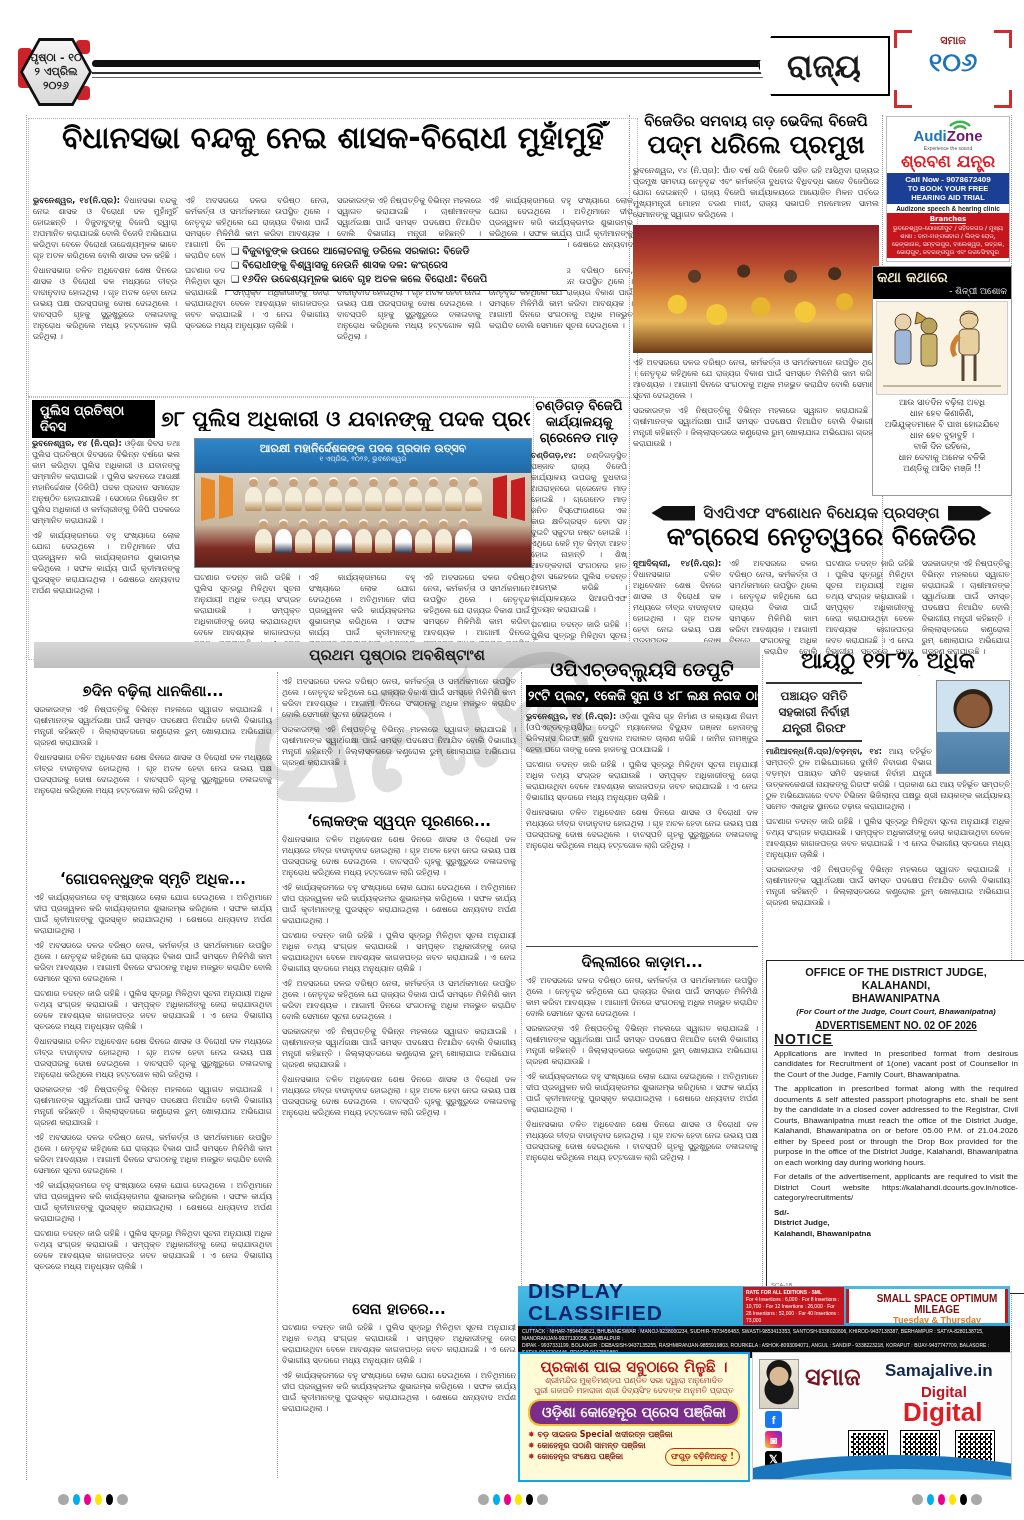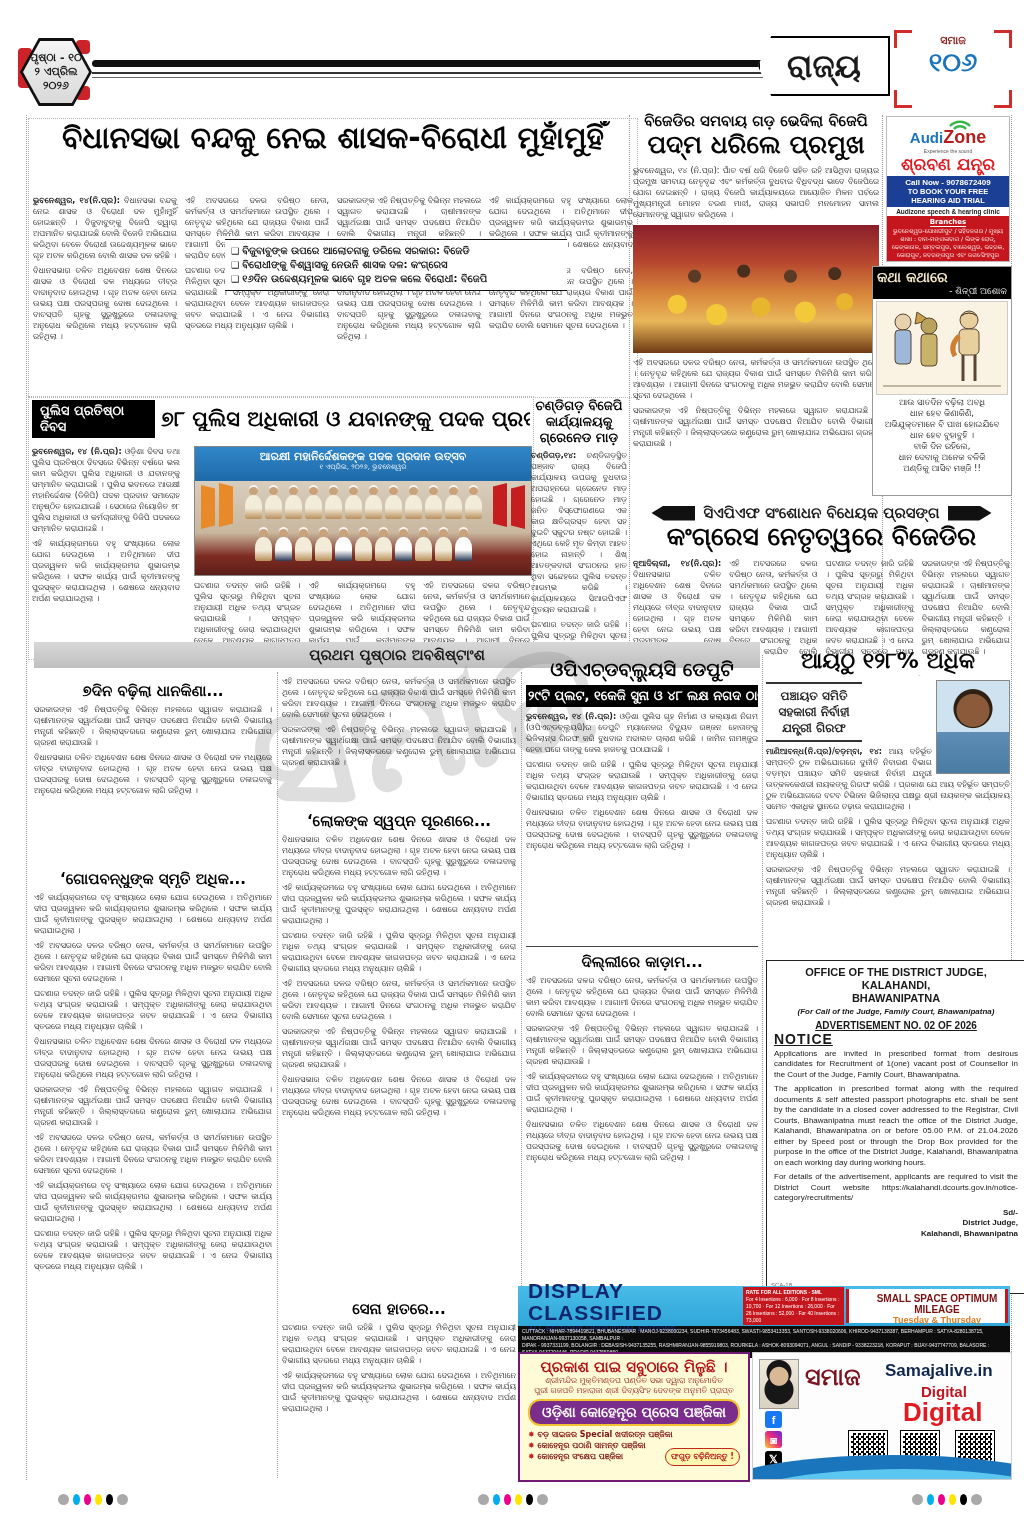--- a/index.html
+++ b/index.html
@@ -49,21 +49,21 @@
   .off::before{content:"";position:absolute;top:-8px;left:4px;width:9px;height:8px;border-radius:50%;background:#caa27a;box-shadow:0 -2px 0 #f5f5f5;}
   .off.navy{background:linear-gradient(180deg,#fdfdfd 55%,#2b3a55);}
   .flagL{position:absolute;width:14px;height:44px;background:#e88a2a;clip-path:polygon(0 0,100% 8%,100% 92%,0 100%);}
   .flagR{position:absolute;width:14px;height:44px;background:#c41e1e;clip-path:polygon(0 8%,100% 0,100% 100%,0 92%);}
   
   .clsf-title{color:#12266e;font-weight:bold;font-size:21px;letter-spacing:1px;line-height:22px;}
   .clsf-sub{color:#12266e;font-weight:bold;font-size:8px;}
   .rates{background:#c4161c;color:#fff;font-size:5px;line-height:7px;padding:2px 3px;overflow:hidden;}
   .contacts{background:#0d0d0d;color:#eee;font-size:5px;line-height:7px;padding:2px 4px;overflow:hidden;}
   
-  .press{background:#fffbd6;border:2px solid #701a75;text-align:center;overflow:hidden;}
+  .press{background:#fffbd6;border:2px solid #0ea5e9;text-align:center;overflow:hidden;}
   .press .t1{color:#b01217;font-weight:bold;font-size:15px;margin-top:4px;}
   .press .t2{color:#8a1a1a;font-size:8px;line-height:10px;}
   .purple-pill{background:#7b2d8b;color:#fff;font-weight:bold;font-size:14px;border-radius:12px;
       margin:3px 8px;padding:3px 2px;border:2px solid #f2c230;overflow:hidden;white-space:nowrap;}
   .press li{list-style:none;text-align:left;font-size:8px;color:#7c1010;font-weight:bold;line-height:11px;white-space:nowrap;overflow:hidden;}
   .press li::before{content:"✸ ";color:#c2261f;}
   .bubble{position:absolute;background:#fff8b0;border:1.5px solid #c2261f;border-radius:10px;
       color:#b01217;font-weight:bold;font-size:8px;padding:3px 5px;}
   
   .sq{width:17px;height:17px;border-radius:3px;display:flex;align-items:center;justify-content:center;
@@ -174,21 +174,21 @@
       <p>ସରକାରଙ୍କ ଏହି ନିଷ୍ପତ୍ତିକୁ ବିଭିନ୍ନ ମହଲରେ ସ୍ୱାଗତ କରାଯାଇଛି । ଚାଷୀମାନଙ୍କ ସ୍ୱାର୍ଥରକ୍ଷା ପାଇଁ ସମସ୍ତ ପଦକ୍ଷେପ ନିଆଯିବ ବୋଲି ବିଭାଗୀୟ ମନ୍ତ୍ରୀ କହିଛନ୍ତି । ଜିଲ୍ଲାସ୍ତରରେ କଣ୍ଟ୍ରୋଲ ରୁମ୍ ଖୋଲାଯାଇ ଅଭିଯୋଗ ଗ୍ରହଣ କରାଯାଉଛି ।</p>
     </div>
   </div>
 
   <div class="abs" style="left:886px;top:116px;width:122px;height:144px;border:1px solid #bbb;background:#fff;overflow:hidden;">
     <div style="text-align:center;position:relative;padding-top:10px;">
       <svg width="22" height="14" viewBox="0 0 22 14" style="position:absolute;left:62px;top:0;">
         <path d="M1 9 A14 14 0 0 1 21 9" stroke="#39b54a" stroke-width="2.4" fill="none"></path>
         <path d="M5 12 A8 8 0 0 1 17 12" stroke="#39b54a" stroke-width="2.4" fill="none"></path>
       </svg>
-      <span style="font-weight:bold;font-size:15px;color:#1b75bc;">Audi</span><span style="font-weight:bold;font-size:18px;color:#b91c1c;">Zone</span>
+      <span style="font-weight:bold;font-size:15px;color:#1b75bc;">Audi</span><span style="font-weight:bold;font-size:15px;color:#701a75;">Zone</span>
       <div style="font-size:5px;color:#555;">Experience the sound</div>
       <div class="odia" style="font-size:17px;color:#e01b22;font-weight:bold;line-height:20px;">ଶ୍ରବଣ ଯନ୍ତ୍ର</div>
     </div>
     <div style="background:#1b3f94;color:#fff;text-align:center;padding:2px 0;margin-top:2px;">
       <div style="font-size:8px;font-weight:bold;">Call Now - 9078672409</div>
       <div style="font-size:7.5px;font-weight:bold;">TO BOOK YOUR FREE</div>
       <div style="font-size:7.5px;font-weight:bold;">HEARING AID TRIAL</div>
     </div>
     <div style="font-size:6.5px;text-align:center;font-weight:bold;padding:1px 0;">Audizone speech &amp; hearing clinic</div>
     <div class="audz-branch odia">
@@ -224,21 +224,21 @@
       <div>ଧାନ ଦେବାକୁ ଅନେକ ବଳିକି</div>
       <div>ଅଣ୍ଡିକୁ ଆସିବ ମଞ୍ଜି !!</div>
     </div>
   </div>
 
   <div class="abs dotted-box" style="left:28px;top:396px;width:498px;height:256px;padding:3px;">
     <div style="display:flex;align-items:center;gap:6px;">
       <span class="black-label odia">ପୁଲିସ ପ୍ରତିଷ୍ଠା ଦିବସ</span>
       <span class="headline odia" style="font-size:21px;white-space:nowrap;">୭୮ ପୁଲିସ ଅଧିକାରୀ ଓ ଯବାନଙ୍କୁ ପଦକ ପ୍ରଦାନ</span>
     </div>
-    <div style="display:flex;gap:14px;margin-top:8px;">
+    <div style="display:flex;gap:14px;margin-top:0;">
       <div class="body-txt odia" style="width:150px;height:204px;">
         <p><span class="dateline">ଭୁବନେଶ୍ୱର, ୧୪ (ନି.ପ୍ର):</span> <span>ଓଡ଼ିଶା ଦିବସ ତଥା ପୁଲିସ ପ୍ରତିଷ୍ଠା ଦିବସରେ ବିଭିନ୍ନ ବର୍ଷରେ ଭଲ କାମ କରିଥିବା ପୁଲିସ ଅଧିକାରୀ ଓ ଯବାନଙ୍କୁ ସମ୍ମାନିତ କରାଯାଇଛି । ପୁଲିସ ଭବନରେ ଆରକ୍ଷୀ ମହାନିର୍ଦ୍ଦେଶକ (ଡିଜିପି) ପଦକ ପ୍ରଦାନ ସମାରୋହ ଅନୁଷ୍ଠିତ ହୋଇଯାଇଛି । ସେଠାରେ ନିୟୋଜିତ ୭୮ ପୁଲିସ ଅଧିକାରୀ ଓ କର୍ମଚାରୀଙ୍କୁ ଡିଜିପି ପଦକରେ ସମ୍ମାନିତ କରାଯାଇଛି ।</span></p>
         <p>ଏହି କାର୍ଯ୍ୟକ୍ରମରେ ବହୁ ସଂଖ୍ୟାରେ ଲୋକ ଯୋଗ ଦେଇଥିଲେ । ଅତିଥିମାନେ ଦୀପ ପ୍ରଜ୍ୱଳନ କରି କାର୍ଯ୍ୟକ୍ରମର ଶୁଭାରମ୍ଭ କରିଥିଲେ । ସଫଳ କାର୍ଯ୍ୟ ପାଇଁ କୃତୀମାନଙ୍କୁ ପୁରସ୍କୃତ କରାଯାଇଥିଲା । ଶେଷରେ ଧନ୍ୟବାଦ ଅର୍ପଣ କରାଯାଇଥିଲା ।</p>
       </div>
       <div style="width:336px;">
         <div class="photo" style="width:336px;height:128px;border:1px solid #888;">
           <div style="background:linear-gradient(180deg,#2f86c9,#1f6aa8);color:#fff;text-align:center;height:34px;">
             <div class="odia" style="font-size:11px;font-weight:bold;padding-top:3px;">ଆରକ୍ଷୀ ମହାନିର୍ଦ୍ଦେଶକଙ୍କ ପଦକ ପ୍ରଦାନ ଉତ୍ସବ</div>
             <div class="odia" style="font-size:7px;">୧ ଏପ୍ରିଲ, ୨୦୨୬, ଭୁବନେଶ୍ୱର</div>
           </div>
@@ -400,27 +400,27 @@
       <div style="float:left;width:92px;border-top:2px solid #333;border-bottom:2px solid #333;padding:4px 2px;margin:2px 6px 4px 0;text-align:center;font-weight:bold;font-size:12px;line-height:16px;" class="odia">ପଞ୍ଚାୟତ ସମିତି ସହକାରୀ ନିର୍ବାହୀ ଯନ୍ତ୍ରୀ ଗିରଫ</div>
       <p><span class="dateline">ମାଣିଆବନ୍ଧ(ନି.ପ୍ର)/ବଡ଼ମ୍ବା, ୧୪:</span> <span>ଆୟ ବହିର୍ଭୂତ ସମ୍ପତ୍ତି ଠୁଳ ଅଭିଯୋଗରେ ଦୁର୍ନୀତି ନିବାରଣ ବିଭାଗ ବଡ଼ମ୍ବା ପଞ୍ଚାୟତ ସମିତି ସହକାରୀ ନିର୍ବାହୀ ଯନ୍ତ୍ରୀ ଉତ୍କଳକେଶରୀ ନାୟକଙ୍କୁ ଗିରଫ କରିଛି । ପ୍ରକାଶ ଯେ ଆୟ ବହିର୍ଭୂତ ସମ୍ପତ୍ତି ଠୁଳ ଅଭିଯୋଗରେ ବଟବ ଟିଭିଜନ ଭିଜିଲାନ୍ସ ପକ୍ଷରୁ ଶ୍ରୀ ନାୟକଙ୍କ କାର୍ଯ୍ୟାଳୟ ସମେତ ଏକାଧିକ ସ୍ଥାନରେ ଚଢ଼ାଉ କରାଯାଇଥିଲା ।</span></p>
       <p>ଘଟଣାର ତଦନ୍ତ ଜାରି ରହିଛି । ପୁଲିସ ସୂତ୍ରରୁ ମିଳିଥିବା ସୂଚନା ଅନୁଯାୟୀ ଅଧିକ ତଥ୍ୟ ସଂଗ୍ରହ କରାଯାଉଛି । ସମ୍ପୃକ୍ତ ଅଧିକାରୀଙ୍କୁ ଜେରା କରାଯାଉଥିବା ବେଳେ ଆବଶ୍ୟକ କାଗଜପତ୍ର ଜବତ କରାଯାଇଛି । ଏ ନେଇ ବିଭାଗୀୟ ସ୍ତରରେ ମଧ୍ୟ ଅନୁଧ୍ୟାନ ଚାଲିଛି ।</p>
       <p>ସରକାରଙ୍କ ଏହି ନିଷ୍ପତ୍ତିକୁ ବିଭିନ୍ନ ମହଲରେ ସ୍ୱାଗତ କରାଯାଇଛି । ଚାଷୀମାନଙ୍କ ସ୍ୱାର୍ଥରକ୍ଷା ପାଇଁ ସମସ୍ତ ପଦକ୍ଷେପ ନିଆଯିବ ବୋଲି ବିଭାଗୀୟ ମନ୍ତ୍ରୀ କହିଛନ୍ତି । ଜିଲ୍ଲାସ୍ତରରେ କଣ୍ଟ୍ରୋଲ ରୁମ୍ ଖୋଲାଯାଇ ଅଭିଯୋଗ ଗ୍ରହଣ କରାଯାଉଛି ।</p>
     </div>
   </div>
 
   <div class="abs notice" style="left:766px;top:960px;width:244px;height:322px;">
     <h3>OFFICE OF THE DISTRICT JUDGE, KALAHANDI,</h3>
     <h3>BHAWANIPATNA</h3>
-    <div class="sub">(For Call of the Judge, Family Court, Bhawanipatna)</div>
+    <div class="sub">(For Court of the Judge, Court Court, Bhawanipatna)</div>
     <div class="adv">ADVERTISEMENT NO. 02 OF 2026</div>
     <div class="ntc">NOTICE</div>
     <p style="margin:0 0 4px;">Applications are invited in prescribed format from desirous candidates for Recruitment of 1(one) vacant post of Counsellor in the Court of the Judge, Family Court, Bhawanipatna.</p>
     <p style="margin:0 0 4px;">The application in prescribed format along with the required documents &amp; self attested passport photographs etc. shall be sent by the candidate in a closed cover addressed to the Registrar, Civil Courts, Bhawanipatna must reach the office of the District Judge, Kalahandi, Bhawanipatna on or before 05.00 P.M. of 21.04.2026 either by Speed post or through the Drop Box provided for the purpose in the office of the District Judge, Kalahandi, Bhawanipatna on each working day during working hours.</p>
     <p style="margin:0 0 4px;">For details of the advertisement, applicants are required to visit the District Court website https://kalahandi.dcourts.gov.in/notice-category/recruitments/</p>
-    <div style="text-align:right;font-weight:bold;">
+    <div style="font-weight:bold;">
       <div>Sd/-</div>
       <div>District Judge,</div>
       <div>Kalahandi, Bhawanipatna</div>
     </div>
     <div style="position:absolute;left:4px;bottom:3px;font-size:6px;color:#666;">SCA-18</div>
   </div>
 
   <div class="abs" style="left:518px;top:1286px;width:492px;height:62px;">
     <div style="display:flex;height:40px;background:linear-gradient(180deg,#49bce8,#2fa6d9);align-items:center;">
       <div style="flex:0 0 215px;padding-left:10px;">

